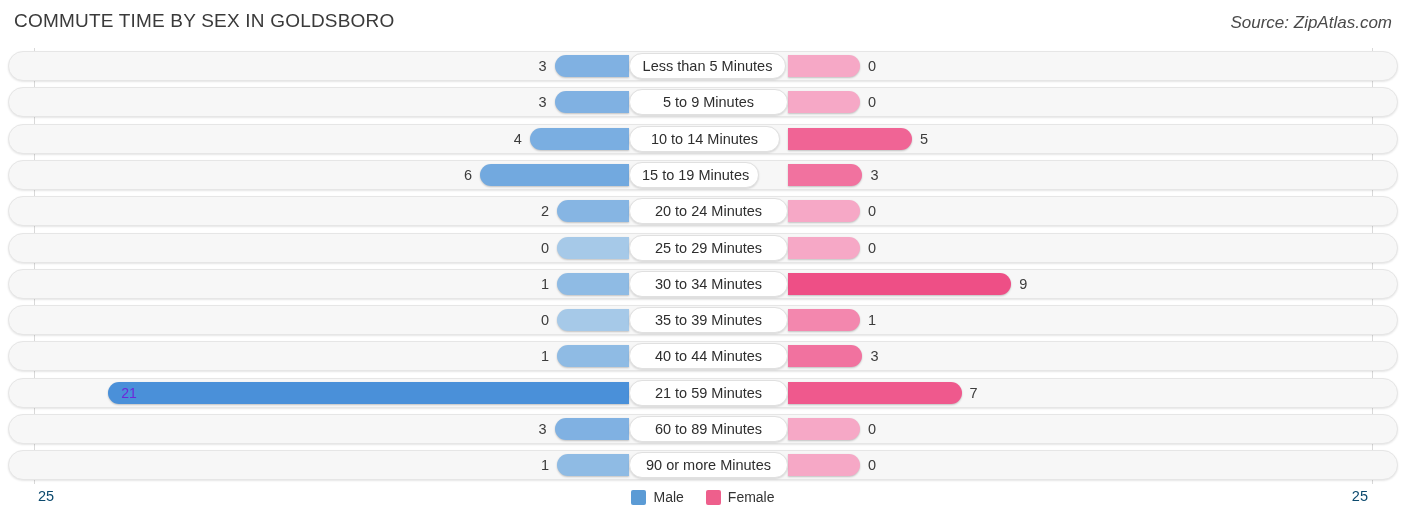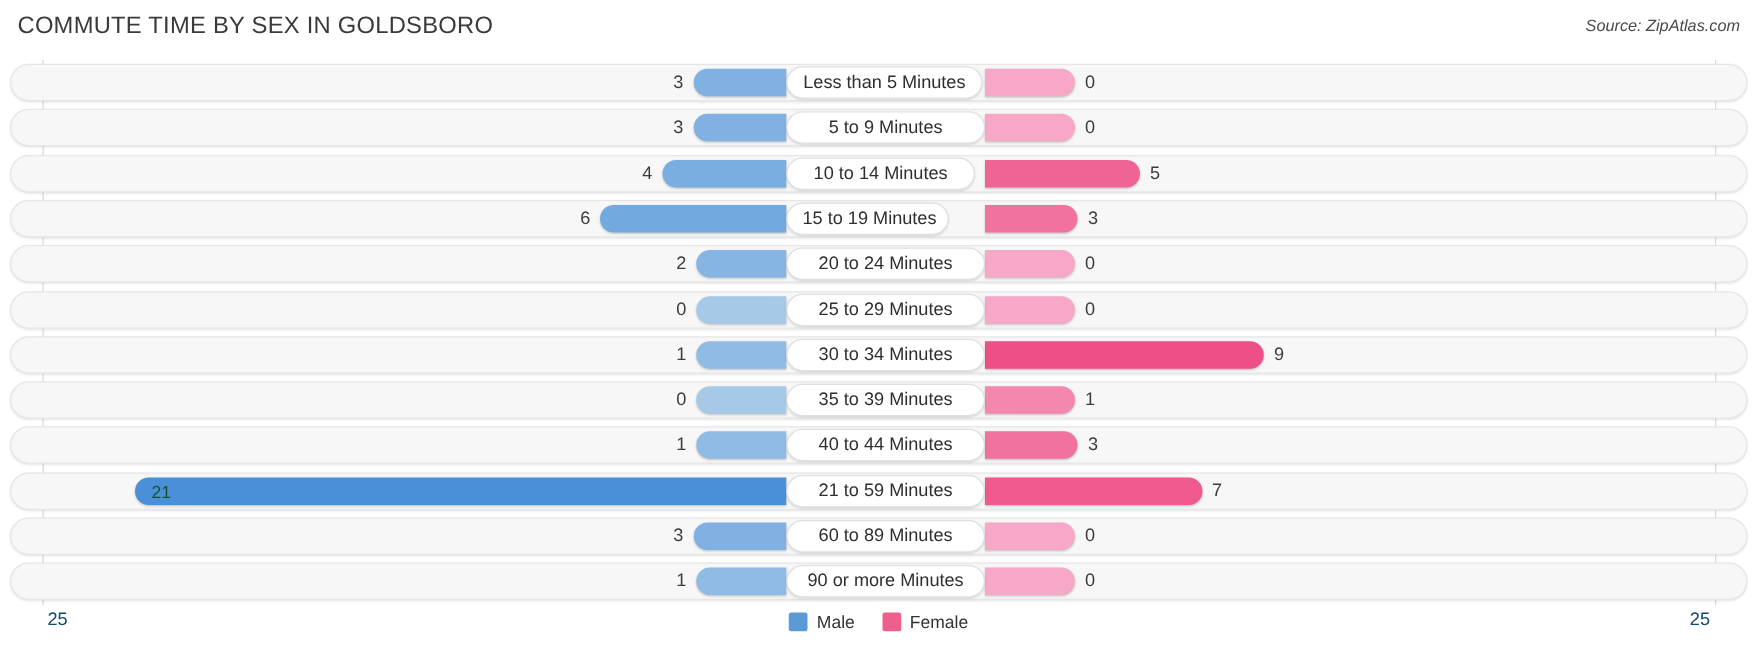--- a/index.html
+++ b/index.html
@@ -12,21 +12,21 @@
   }
   #root { position: relative; width: 1406px; height: 522px; }
 
   .chart-title {
     position: absolute; left: 14px; top: 10px;
     font-size: 19px; color: #3a3a3a; letter-spacing: .2px;
     white-space: nowrap;
   }
   .source-note {
     position: absolute; right: 14px; top: 13px;
-    font-size: 13px; color: #4a4a4a; font-style: italic;
+    font-size: 17px; color: #4a4a4a; font-style: italic;
     white-space: nowrap;
   }
 
   .plot { position: absolute; left: 0; top: 48px; width: 1406px; height: 436px; }
 
   .axis-line {
     position: absolute; top: 0; width: 1px; height: 436px;
     background: #d9d9d9;
   }
   .axis-line.left  { left: 34px; }
@@ -46,21 +46,21 @@
     box-shadow: 0 1px 2px rgba(0,0,0,.22);
   }
   .bar.male   { border-top-right-radius: 0; border-bottom-right-radius: 0; }
   .bar.female { border-top-left-radius: 0;  border-bottom-left-radius: 0; }
 
   .val {
     position: absolute; top: 50%; transform: translateY(-50%);
     font-size: 14.5px; color: #3c3c3c; white-space: nowrap;
   }
   .val.left  { text-align: right; }
-  .val.inbar { color: #14532d; font-size: 14px; }
+  .val.inbar { color: #6d28d9; font-size: 14px; }
 
   .cat-pill {
     position: absolute; top: 50%; transform: translateY(-50%);
     height: 26px; line-height: 25px;
     background: #ffffff; border: 1px solid #e0e0e0;
     border-radius: 13px;
     font-size: 14.5px; color: #2e2e2e;
     text-align: center; white-space: nowrap;
     padding: 0 12px;
     box-shadow: 0 1px 2px rgba(0,0,0,.13);

